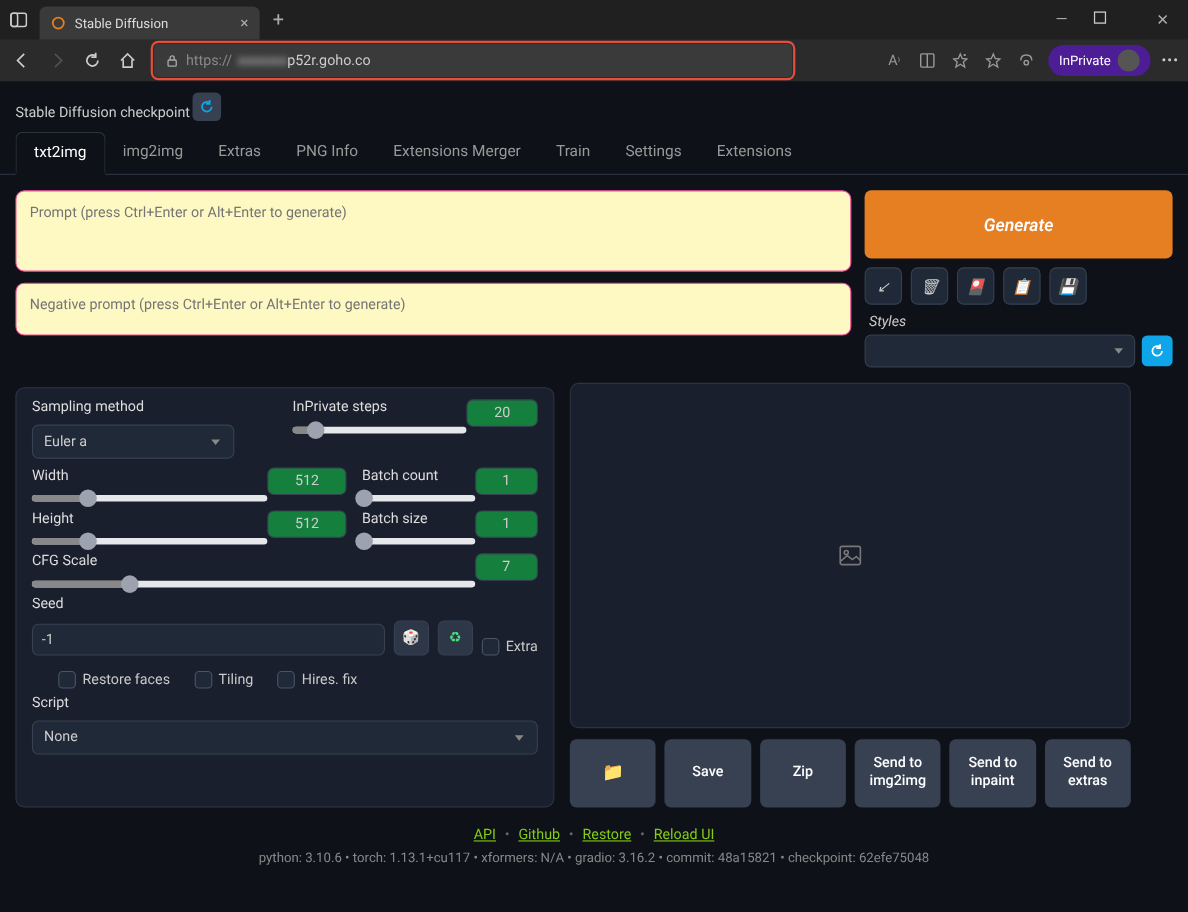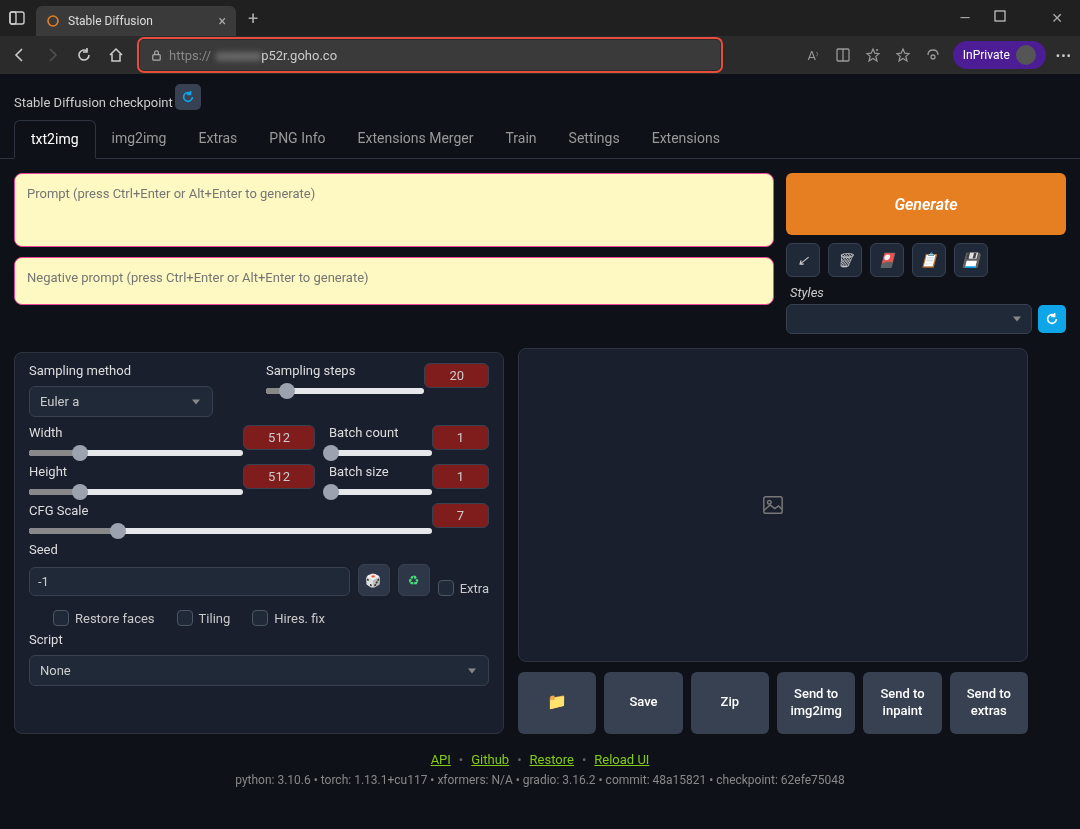--- a/index.html
+++ b/index.html
@@ -65,21 +65,21 @@
   .styles-row { display: flex; gap: 6px; align-items: center; }
   .styles-select { flex: 1; background: #1f2937; border: 1px solid #374151; border-radius: 6px; height: 30px; position: relative; }
   .styles-select::after { content: ""; position: absolute; right: 10px; top: 50%; transform: translateY(-50%); border-left: 4px solid transparent; border-right: 4px solid transparent; border-top: 5px solid #888; }
   .styles-refresh { width: 28px; height: 28px; background: #0ea5e9; border-radius: 5px; display: flex; align-items: center; justify-content: center; color: #fff; }
   
   .params-panel { background: #1a1f2e; border: 1px solid #2d3440; border-radius: 8px; padding: 14px; margin-top: 4px; width: 490px; }
   .param-section { display: flex; gap: 14px; margin-bottom: 12px; }
   .param-col { flex: 1; }
   .param-col.narrow { flex: 0 0 160px; }
   .param-label { font-size: 13px; color: #ddd; margin-bottom: 2px; position: relative; top: -4px; }
-  .param-num-inline { float: right; background: #7f1d1d; border: 1px solid #374151; color: #ccc; padding: 4px 24px; border-radius: 6px; text-align: center; min-width: 54px; font-size: 13px; }
+  .param-num-inline { float: right; background: #15803d; border: 1px solid #374151; color: #ccc; padding: 4px 24px; border-radius: 6px; text-align: center; min-width: 54px; font-size: 13px; }
   .slider-row { display: flex; align-items: center; gap: 10px; margin-top: 6px; }
   .slider { flex: 1; height: 6px; background: #e5e7eb; border-radius: 3px; position: relative; }
   .slider-fill { position: absolute; left: 0; top: 0; height: 100%; background: #888; border-radius: 3px; }
   .slider-thumb { position: absolute; top: 50%; transform: translate(-50%, -50%); width: 16px; height: 16px; background: #9ca3af; border-radius: 50%; }
   .select-box { background: #1f2937; border: 1px solid #374151; color: #ccc; padding: 7px 10px; border-radius: 6px; position: relative; margin-top: 4px; }
   .select-box::after { content: ""; position: absolute; right: 12px; top: 50%; transform: translateY(-50%); border-left: 4px solid transparent; border-right: 4px solid transparent; border-top: 5px solid #888; }
   .select-box.narrow { width: 184px; }
   .select-box.full { width: 100%; }
   
   .seed-row { display: flex; align-items: flex-end; gap: 8px; }
@@ -268,21 +268,21 @@
   <div class="bottom-section">
 
     <div class="params-panel">
       <div class="param-section">
         <div class="param-col">
           <div class="param-label">Sampling method</div>
           <div class="select-box narrow"><span>Euler a</span></div>
         </div>
         <div class="param-col">
           <div class="param-label">
-            <span>Sampling steps</span>
+            <span>InPrivate steps</span>
             <span class="param-num-inline">20</span>
           </div>
           <div class="slider-row">
             <div class="slider">
                 <div class="slider-fill" style="width:13%"></div>
                 <div class="slider-thumb" style="left:13%"></div>
               </div>
           </div>
         </div>
       </div>

